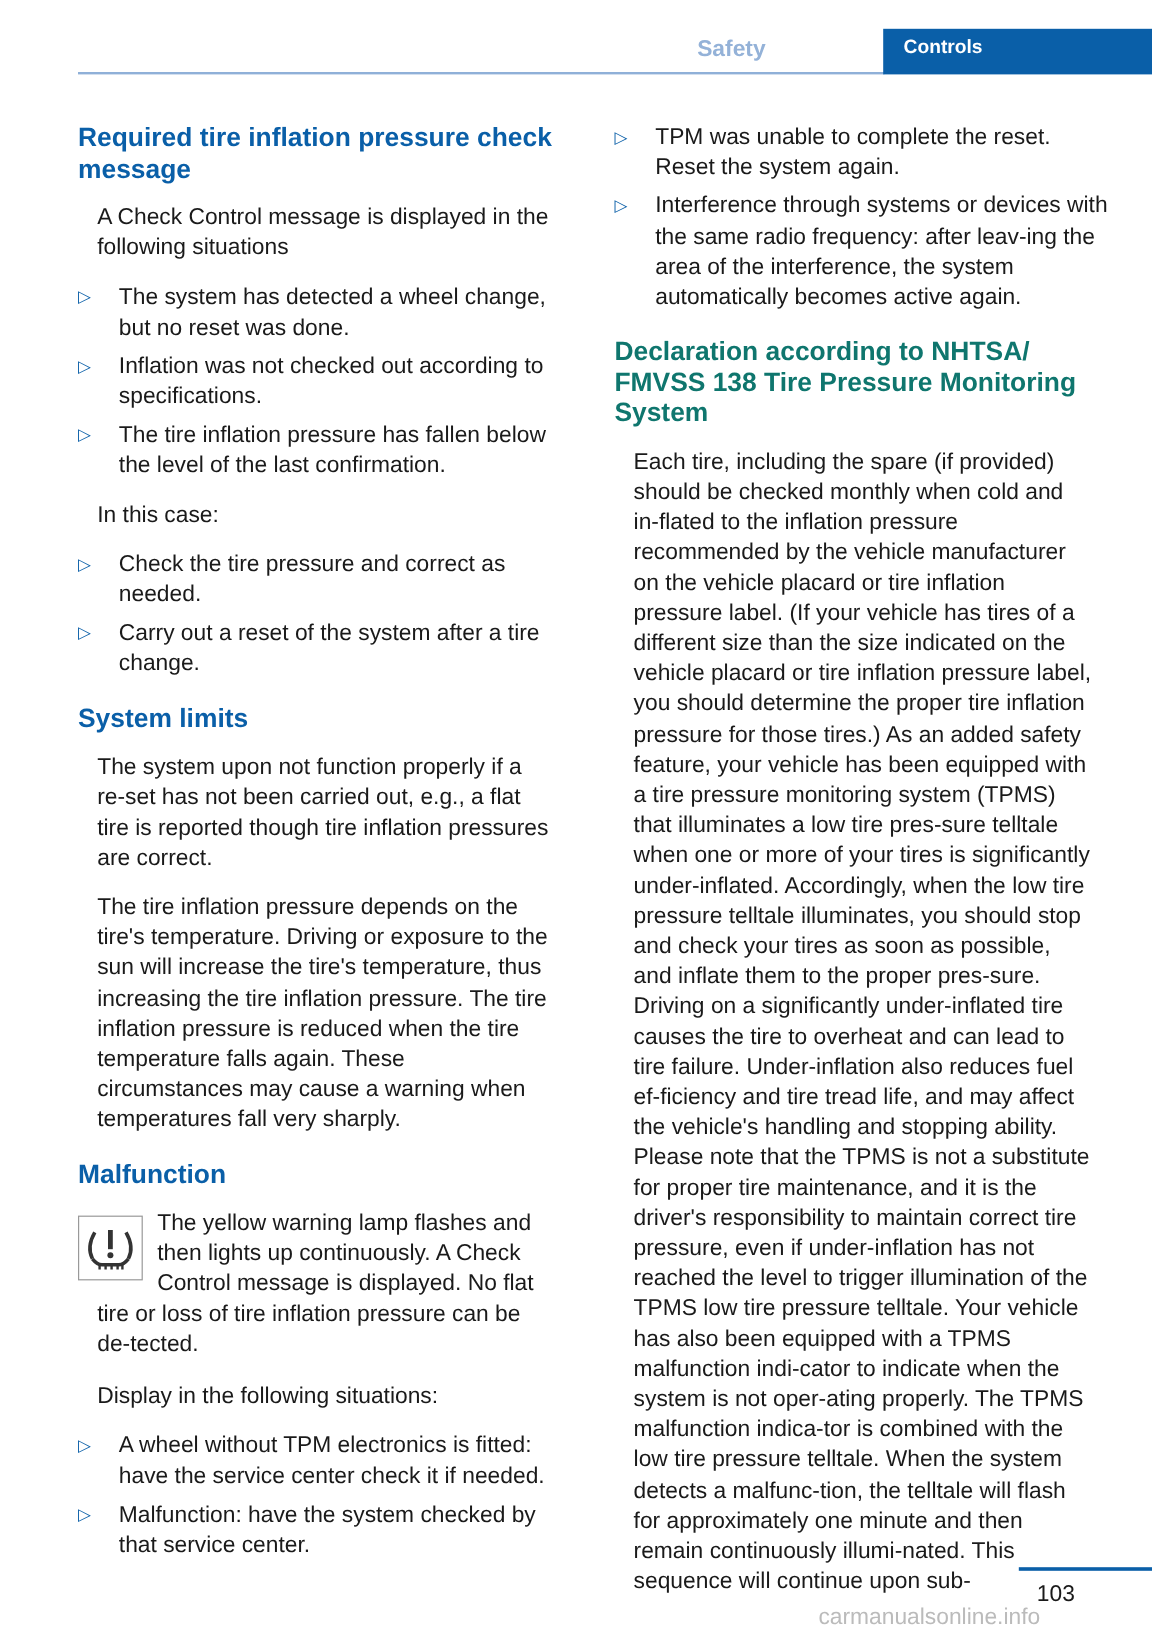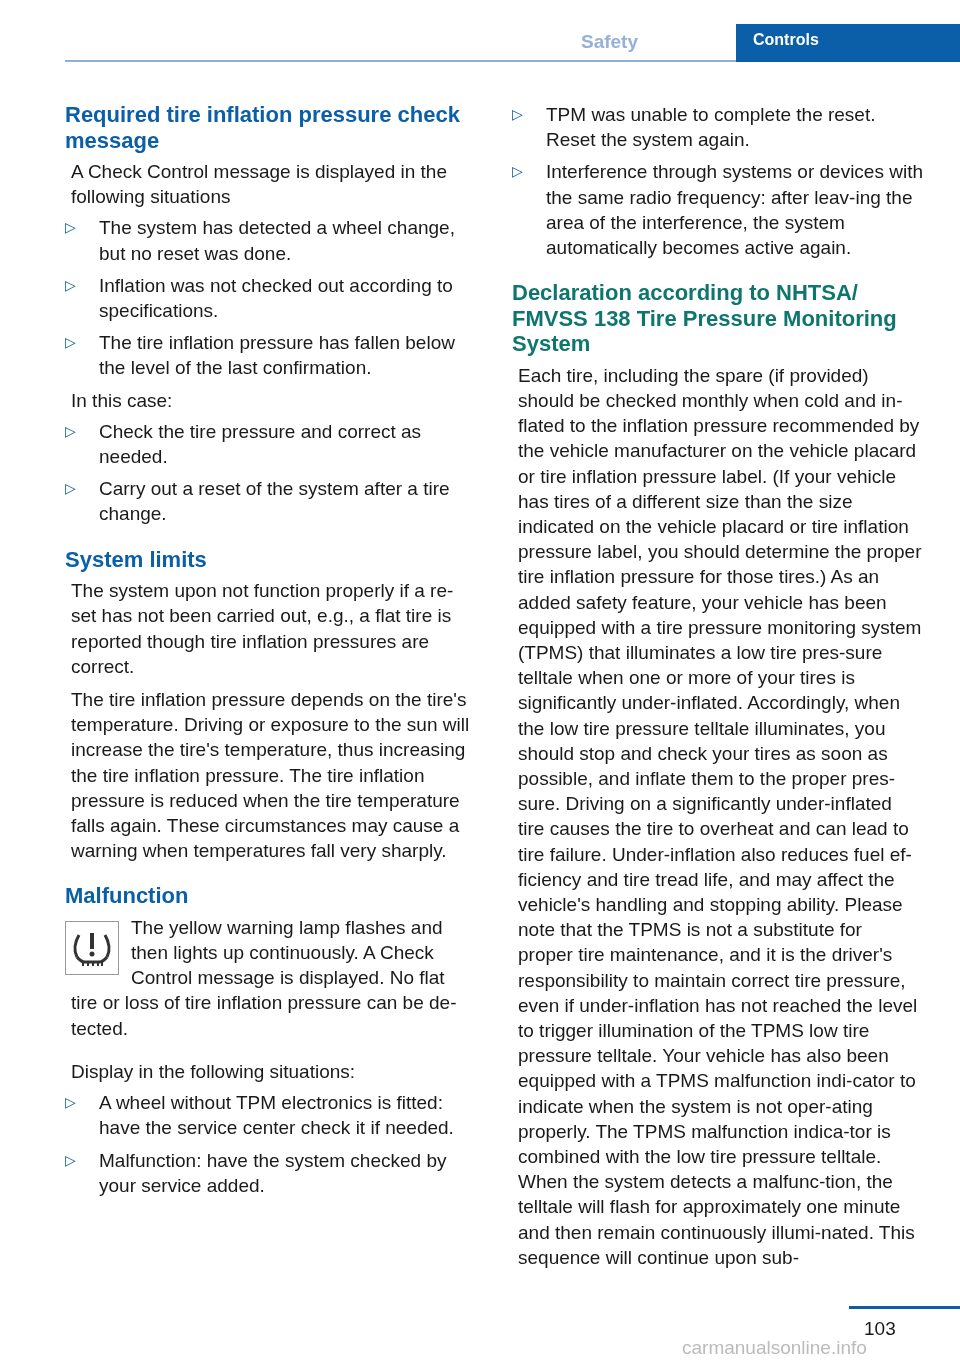--- a/index.html
+++ b/index.html
@@ -11,21 +11,21 @@
   .tab-safety { position: absolute; right: 224px; top: 31px; font-size: 19px; font-weight: bold; color: #94b2d8; }
   .tab-controls { position: absolute; left: 736px; top: 24px; width: 224px; height: 38px; background: #0a5fa8; color: #fff; font-size: 16px; font-weight: bold; padding: 7px 0 0 17px; }
 
   .col { position: absolute; top: 102px; width: 412px; font-size: 19px; line-height: 25.2px; }
   .col-left { left: 65px; }
   .col-right { left: 512px; width: 416px; }
 
   h2 { font-size: 22px; line-height: 25.5px; font-weight: bold; color: #0a5fa8; margin-top: 20px; }
   h2.first { margin-top: 0; }
   h2.light { color: #0f766e; }
-  p { margin: 6px; }
+  p { margin: 16px; }
   p.gap { margin-top: 8px; }
 
   ul.tri { list-style: none; margin-top: 4px; }
   ul.tri li { position: relative; padding-left: 34px; margin-bottom: 7px; }
   ul.tri li .bullet { position: absolute; left: 0; top: 0; color: #0a5fa8; font-size: 14px; }
 
   .malf { position: relative; }
   .malf-icon { float: left; width: 54px; height: 54px; border: 1.5px solid #999; margin: 6px 12px 6px 0; display: flex; align-items: center; justify-content: center; }
 
   .footer-line { position: absolute; left: 849px; top: 1306px; width: 111px; height: 3px; background: #0a5fa8; }
@@ -74,21 +74,21 @@
         <line x1="33" y1="37" x2="33" y2="41" stroke="#333" stroke-width="2"></line>
         <rect x="21" y="8" width="4" height="16" fill="#333"></rect>
         <circle cx="23" cy="29" r="2.5" fill="#333"></circle>
       </svg>
     </div>
     <p>The yellow warning lamp flashes and then lights up continuously. A Check Control message is displayed. No flat tire or loss of tire inflation pressure can be de-tected.</p>
   </div>
   <p class="gap" style="clear:both;margin-top:18px;">Display in the following situations:</p>
   <ul class="tri">
     <li><span class="bullet">▷</span><span>A wheel without TPM electronics is fitted: have the service center check it if needed.</span></li>
-    <li><span class="bullet">▷</span><span>Malfunction: have the system checked by your service added.</span></li>
+    <li><span class="bullet">▷</span><span>Malfunction: have the system checked by that service center.</span></li>
   </ul>
 </div>
 
 <div class="col col-right">
   <ul class="tri" style="margin-top:0;">
     <li><span class="bullet">▷</span><span>TPM was unable to complete the reset. Reset the system again.</span></li>
     <li><span class="bullet">▷</span><span>Interference through systems or devices with the same radio frequency: after leav-ing the area of the interference, the system automatically becomes active again.</span></li>
   </ul>
   <h2 class="light">Declaration according to NHTSA/ FMVSS 138 Tire Pressure Monitoring System</h2>
   <p>Each tire, including the spare (if provided) should be checked monthly when cold and in-flated to the inflation pressure recommended by the vehicle manufacturer on the vehicle placard or tire inflation pressure label. (If your vehicle has tires of a different size than the size indicated on the vehicle placard or tire inflation pressure label, you should determine the proper tire inflation pressure for those tires.) As an added safety feature, your vehicle has been equipped with a tire pressure monitoring system (TPMS) that illuminates a low tire pres-sure telltale when one or more of your tires is significantly under-inflated. Accordingly, when the low tire pressure telltale illuminates, you should stop and check your tires as soon as possible, and inflate them to the proper pres-sure. Driving on a significantly under-inflated tire causes the tire to overheat and can lead to tire failure. Under-inflation also reduces fuel ef-ficiency and tire tread life, and may affect the vehicle's handling and stopping ability. Please note that the TPMS is not a substitute for proper tire maintenance, and it is the driver's responsibility to maintain correct tire pressure, even if under-inflation has not reached the level to trigger illumination of the TPMS low tire pressure telltale. Your vehicle has also been equipped with a TPMS malfunction indi-cator to indicate when the system is not oper-ating properly. The TPMS malfunction indica-tor is combined with the low tire pressure telltale. When the system detects a malfunc-tion, the telltale will flash for approximately one minute and then remain continuously illumi-nated. This sequence will continue upon sub-</p>

